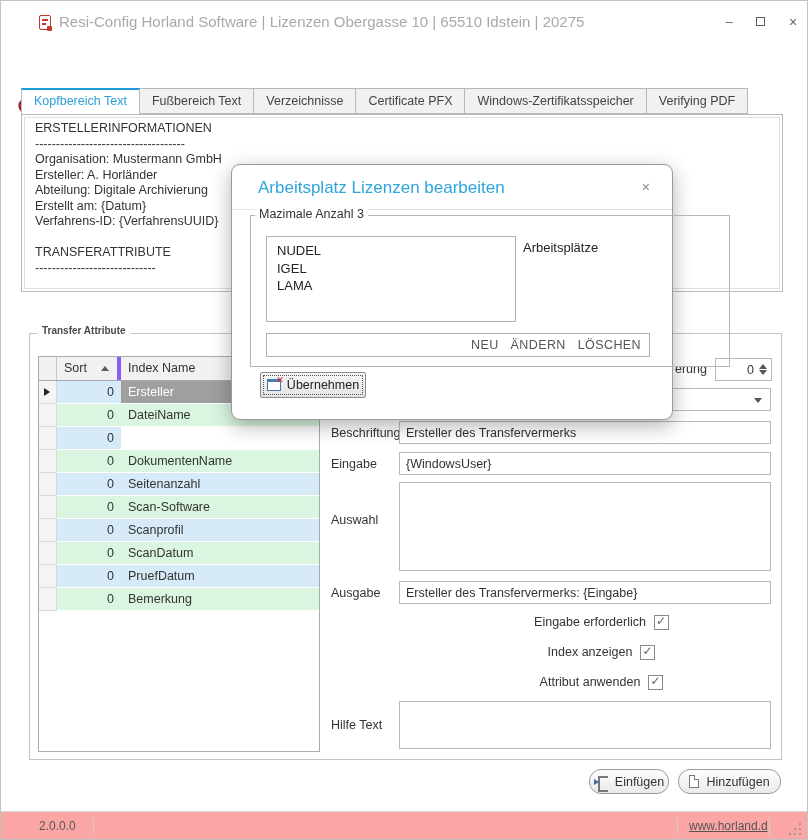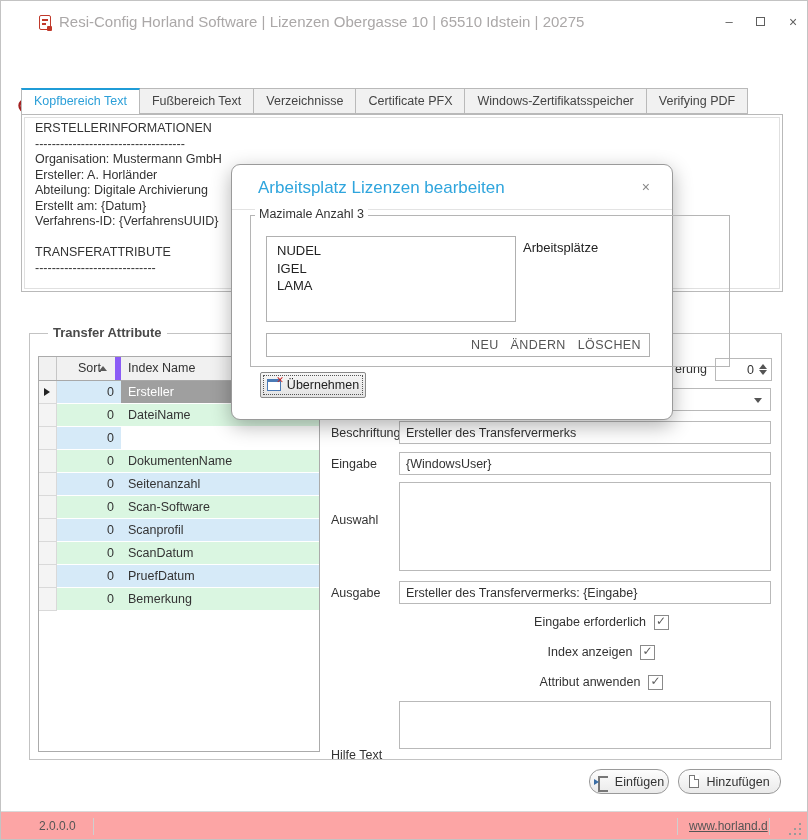--- a/index.html
+++ b/index.html
@@ -42,28 +42,28 @@
   .tab{height:26px;padding:0 12px;border:1px solid #b9b9b9;background:#f1f1f1;color:#444;font-size:12.5px;line-height:24px;margin-right:-1px;white-space:nowrap;}
   .tab.active{background:#fff;color:#2b9fd8;border-top:2px solid #1f9cd7;height:27px;line-height:23px;z-index:2;}
 
   
   #editor{left:20px;top:113px;width:762px;height:178px;border:1px solid #b9b9b9;background:#fff;}
   #editor .inner{position:absolute;inset:2px;border:1px solid #e0e0e0;}
   #editor-text{position:absolute;left:13px;top:6px;font-size:12.5px;line-height:15.5px;color:#333;white-space:pre;}
 
   
   #groupbox{left:28px;top:332px;width:753px;height:427px;border:1px solid #c3c3c3;background:#fff;}
-  #group-legend{position:absolute;left:18px;top:-9px;background:#fff;padding:0 5px;font-size:13px;font-weight:bold;color:#4a4a4a;}
+  #group-legend{position:absolute;left:7px;top:-9px;background:#fff;padding:0 5px;font-size:10px;font-weight:bold;color:#4a4a4a;}
 
   
   #grid{position:absolute;left:8px;top:22px;width:282px;height:396px;border:1px solid #ababab;background:#fff;overflow:hidden;}
   #grid-header{display:flex;height:24px;background:#f1f1f1;border-bottom:1px solid #a8a8a8;}
   #grid-header .hc{font-size:12.5px;color:#333;line-height:23px;}
   .hc-sel{width:18px;border-right:1px solid #c6c6c6;background:#f1f1f1;}
-  .hc-sort{width:64px;border-right:6px solid #8b5cf6;padding-left:7px;position:relative;text-align:center;}
+  .hc-sort{width:64px;border-right:4px solid #8b5cf6;padding-left:7px;position:relative;}
   .sort-arrow{position:absolute;right:8px;top:9px;width:0;height:0;border-left:4px solid transparent;border-right:4px solid transparent;border-bottom:5px solid #5a5a5a;}
   .hc-name{flex:1;padding-left:7px;}
   .grow{display:flex;height:23px;}
   .c-sel{width:18px;background:#f4f4f4;border-right:1px solid #d9d9d9;border-bottom:1px solid #d9d9d9;position:relative;}
   .row-marker{position:absolute;left:5px;top:7px;width:0;height:0;border-top:4px solid transparent;border-bottom:4px solid transparent;border-left:6px solid #222;}
   .c-sort{width:64px;text-align:right;padding:4px 7px 0 0;font-size:12.5px;color:#333;}
   .c-name{flex:1;padding:4px 0 0 7px;font-size:12.5px;color:#333;}
   .row-blue .c-sort,.row-blue .c-name{background:#d6eaf8;box-shadow:inset 0 -1px 0 #fff;}
   .row-green .c-sort,.row-green .c-name{background:#daf6e1;box-shadow:inset 0 -1px 0 #fff;}
   .grow.selected .c-name{background:#9f9f9f;color:#fff;}
@@ -285,21 +285,21 @@
         <span>✓</span>
       </span>
   </div>
   <div class="chk-row" style="top:673px;">
     <span class="lbl">Attribut anwenden</span>
     <span class="checkbox">
         <span>✓</span>
       </span>
   </div>
 
-  <div class="abs lbl" style="left:330px;top:717px;margin-top:30px;">Hilfe Text</div>
+  <div class="abs lbl" style="left:330px;top:717px;">Hilfe Text</div>
   <div class="abs area" style="left:398px;top:700px;width:372px;height:48px;"></div>
 
   <div id="btn-einfuegen" class="abs pushbtn">
     <span id="insert-icon-shape"></span>
     <span>Einfügen</span>
   </div>
   <div id="btn-hinzufuegen" class="abs pushbtn">
     <span id="page-icon-shape"></span>
     <span>Hinzufügen</span>
   </div>

